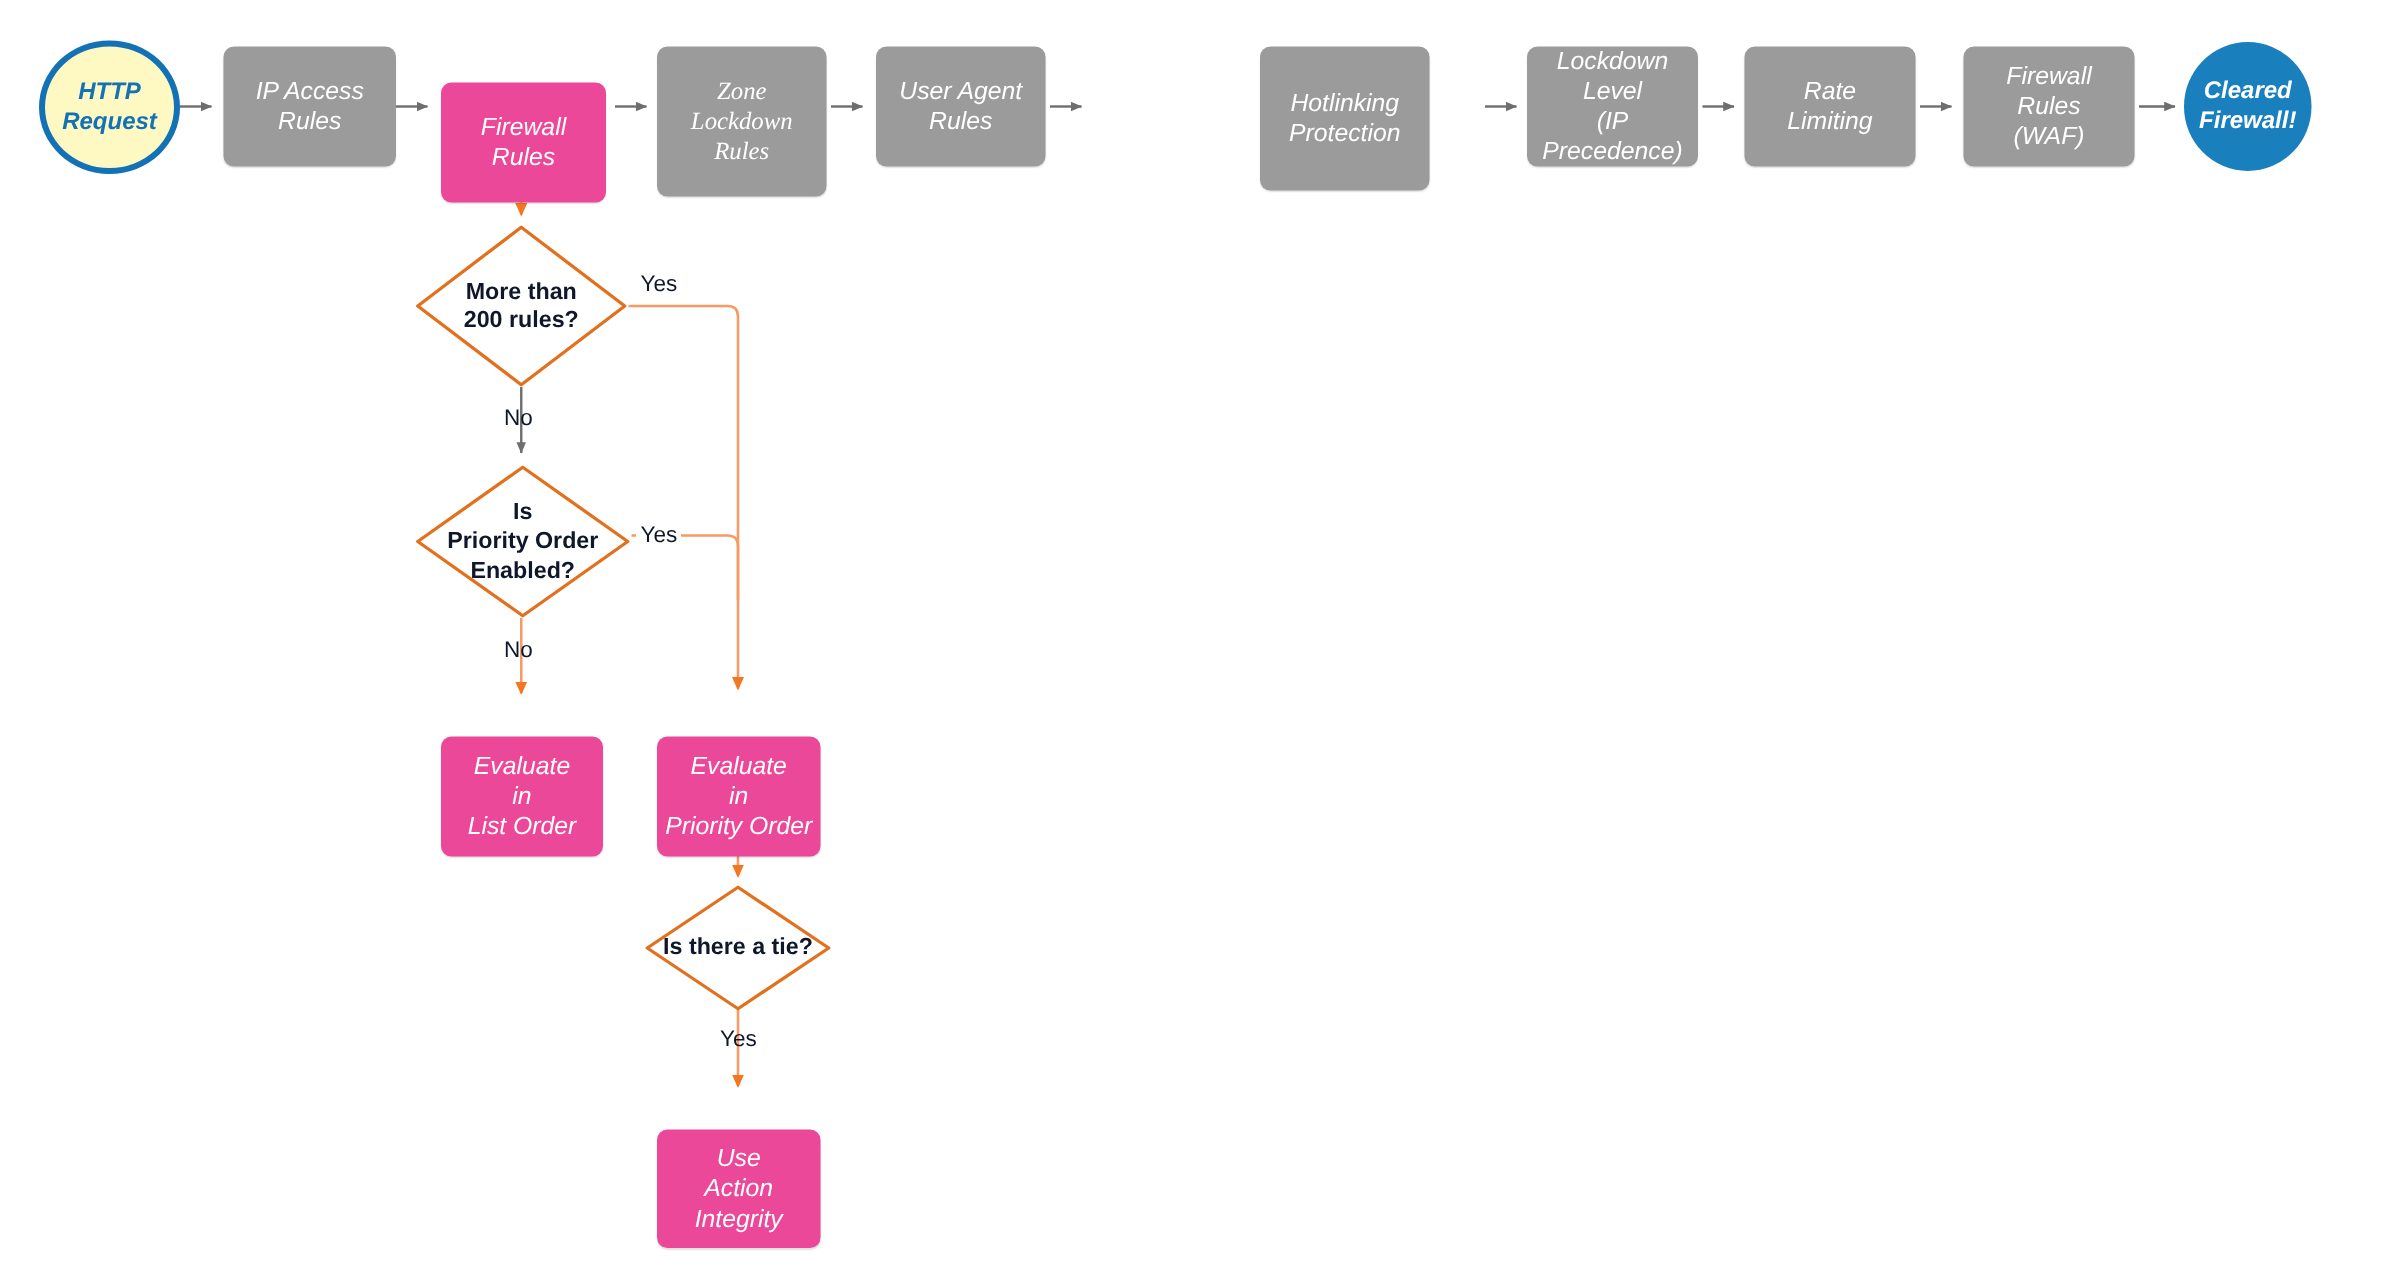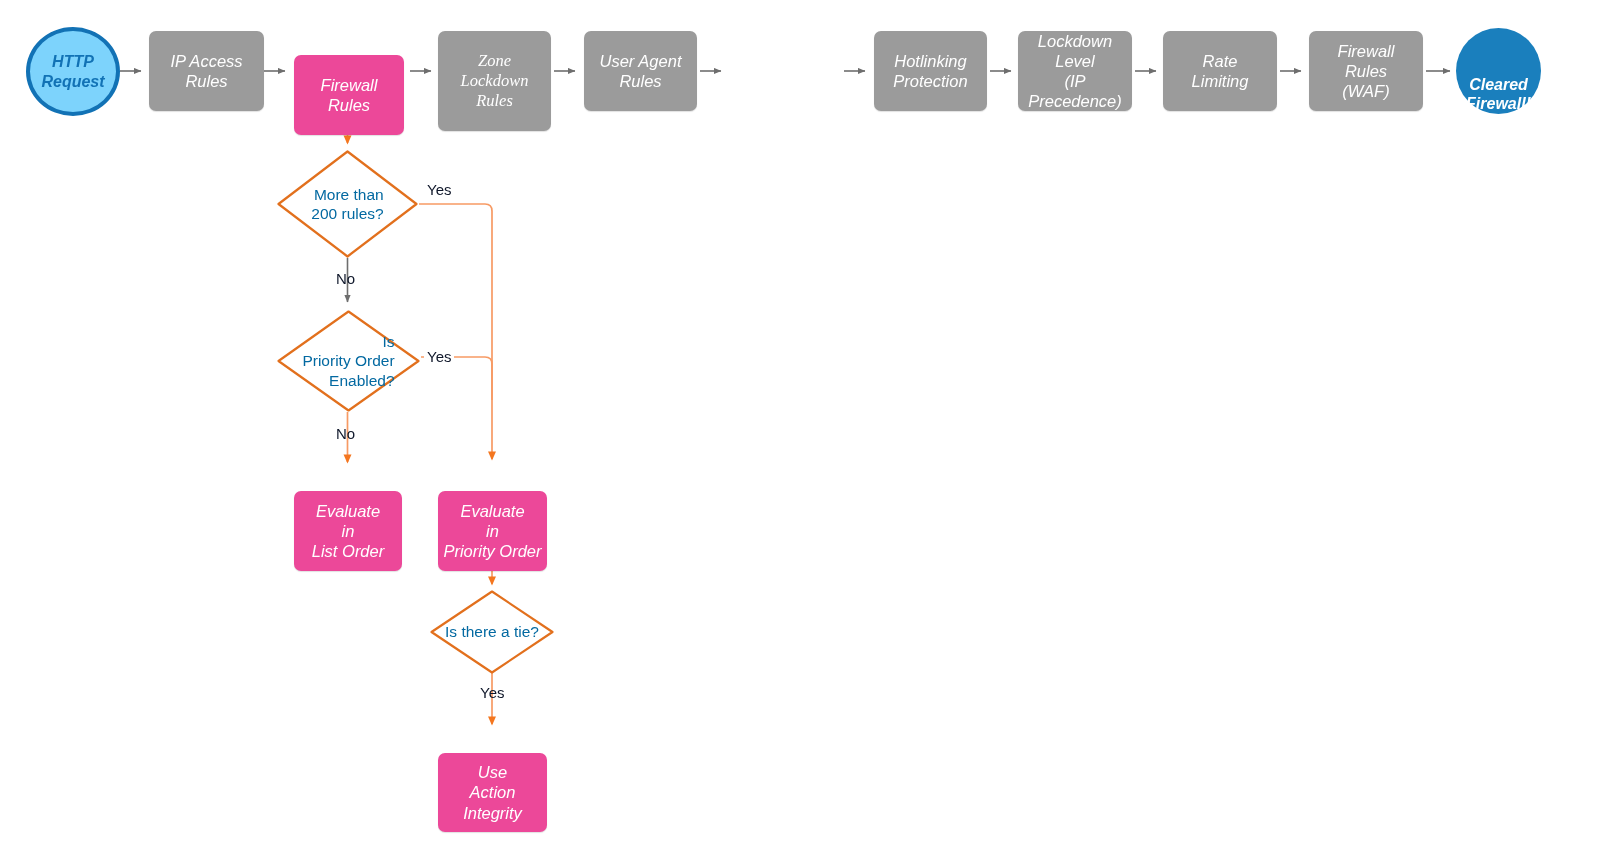--- a/index.html
+++ b/index.html
@@ -45,21 +45,21 @@
     color: #ffffff;
     padding: 2px 4px;
     box-shadow: 0 1px 1px rgba(0,0,0,0.12);
   }
   .box.gray   { background: #9b9b9b; }
   .box.orange { background: #ec4899; margin-top: 24px; }
 
   .circle-open {
     border-radius: 50%;
     border: 4px solid #1272b5;
-    background: #7dd3fc;
+    background: #fef9c3;
     color: #1272b5;
     font-size: 16px;
     font-style: italic;
     font-weight: bold;
   }
   .circle-solid {
     border-radius: 50%;
     background: #1a7fbd;
     color: #ffffff;
     font-size: 16px;
@@ -79,25 +79,26 @@
   }
   .diamond .dlabel {
     position: absolute;
     left: 0;
     top: 0;
     width: 100%;
     height: 100%;
     display: flex;
     align-items: center;
     justify-content: center;
-    text-align: right;
+    text-align: center;
     font-size: 15.5px;
-    color: #0369a1;
+    color: #0f172a;
     line-height: 1.25;
     white-space: pre-line;
+    font-weight: bold;
   }
 
   
   .edge-label {
     position: absolute;
     font-size: 15px;
     color: #0f172a;
     white-space: nowrap;
   }
 
@@ -180,21 +181,21 @@
   </div>
 
   <div class="node box gray" style="left:584px; top:31px; width:113px; height:80px;">
     <div>
       <span class="ln">User Agent</span>
       <span class="ln">Rules</span>
     </div>
   </div>
 
 
-  <div class="node box gray" style="left:874px; top:31px; width:113px; height:80px;">
+  <div class="node box gray" style="left:840px; top:31px; width:113px; height:96px;">
     <div>
       <span class="ln">Hotlinking</span>
       <span class="ln">Protection</span>
     </div>
   </div>
 
   <div class="node box gray" style="left:1018px; top:31px; width:114px; height:80px;">
     <div>
       <span class="ln">Lockdown</span>
       <span class="ln">Level</span>
@@ -210,21 +211,21 @@
   </div>
 
   <div class="node box gray" style="left:1309px; top:31px; width:114px; height:80px;">
     <div>
       <span class="ln">Firewall</span>
       <span class="ln">Rules</span>
       <span class="ln">(WAF)</span>
     </div>
   </div>
 
-  <div class="node circle-solid" style="left:1456px; top:28px; width:85px; height:86px;align-items:flex-end;">
+  <div class="node circle-solid" style="left:1456px; top:28px; width:85px; height:86px;">
     <div>
       <span class="ln">Cleared</span>
       <span class="ln">Firewall!</span>
     </div>
   </div>
 
   <div class="diamond" style="left:277px; top:150px; width:141px; height:108px;">
     <svg width="141" height="108" viewBox="0 0 141 108">
       <polygon points="70.5,1.5 139.5,54 70.5,106.5 1.5,54" fill="#ffffff" stroke="#e2701d" stroke-width="2.2" stroke-linejoin="round"></polygon>
     </svg>

